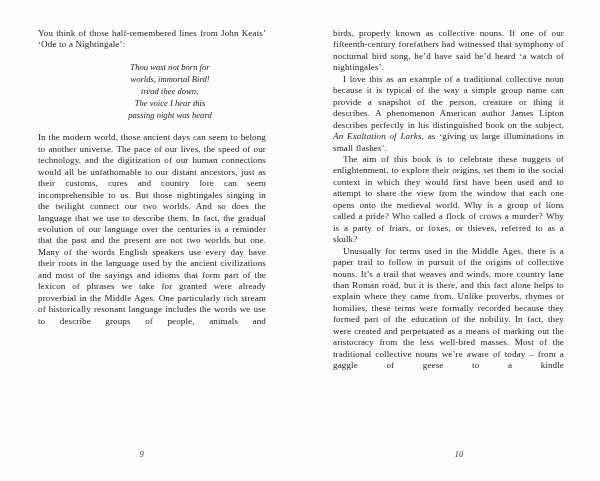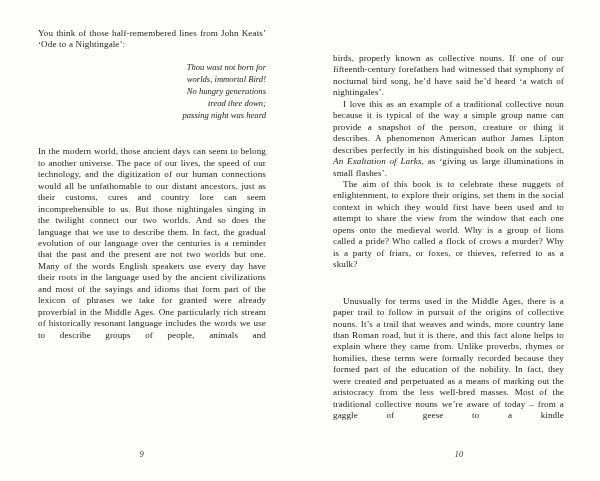--- a/index.html
+++ b/index.html
@@ -55,34 +55,33 @@
     letter-spacing: 0.01em;
     word-spacing: 0.02em;
   }
 
   p.body.indent {
     text-indent: 10px;
   }
 
   p.body.last-line-full {
     text-align-last: justify;
-    margin-top: 25px;
   }
 
   .poem {
     margin: 10px 0 11px 0;
     padding-left: 36px;
     font-style: italic;
     font-size: 8.6px;
     line-height: 12.1px;
     color: #1d1d1d;
   }
   .poem .line {
     display: block;
-    text-align: right;
+    text-align: center;
     white-space: nowrap;
   }
 
   em.title {
   }
 
   .folio {
     position: absolute;
     bottom: 22px;
     left: 0;
@@ -111,22 +110,22 @@
 <div id="spread">
 
   <div class="page page-left">
     <div class="textblock">
 
       <p class="body">You think of those half-remembered lines from John Keats’ ‘Ode to a Nightingale’:</p>
 
       <div class="poem">
         <span class="line">Thou wast not born for</span>
         <span class="line">worlds, immortal Bird!</span>
-        <span class="line">No hungry generations</span>
         <span class="line">tread thee down;</span>
+        <span class="line">The voice I hear this</span>
         <span class="line">passing night was heard</span>
       </div>
 
       <p class="body last-line-full">In the modern world, those ancient days can seem to belong to another universe. The pace of our lives, the speed of our technology, and the digitization of our human connections would all be unfathomable to our distant ancestors, just as their customs, cures and country lore can seem incomprehensible to us. But those nightingales singing in the twilight connect our two worlds. And so does the language that we use to describe them. In fact, the gradual evolution of our language over the centuries is a reminder that the past and the present are not two worlds but one. Many of the words English speakers use every day have their roots in the language used by the ancient civilizations and most of the sayings and idioms that form part of the lexicon of phrases we take for granted were already proverbial in the Middle Ages. One particularly rich stream of historically resonant language includes the words we use to describe groups of people, animals and</p>
 
     </div>
     <div class="folio">9</div>
   </div>
 
   <div class="gutter"></div>

